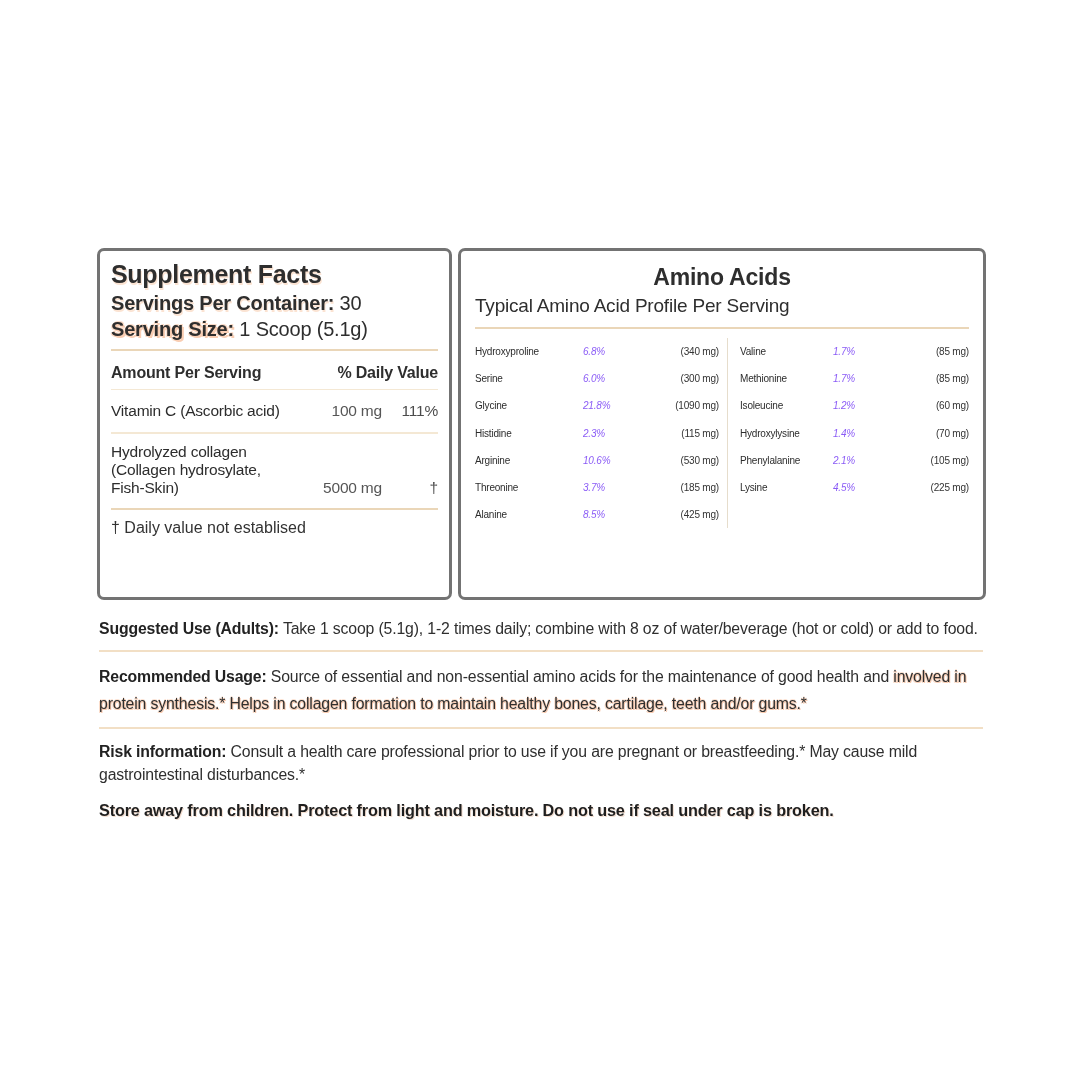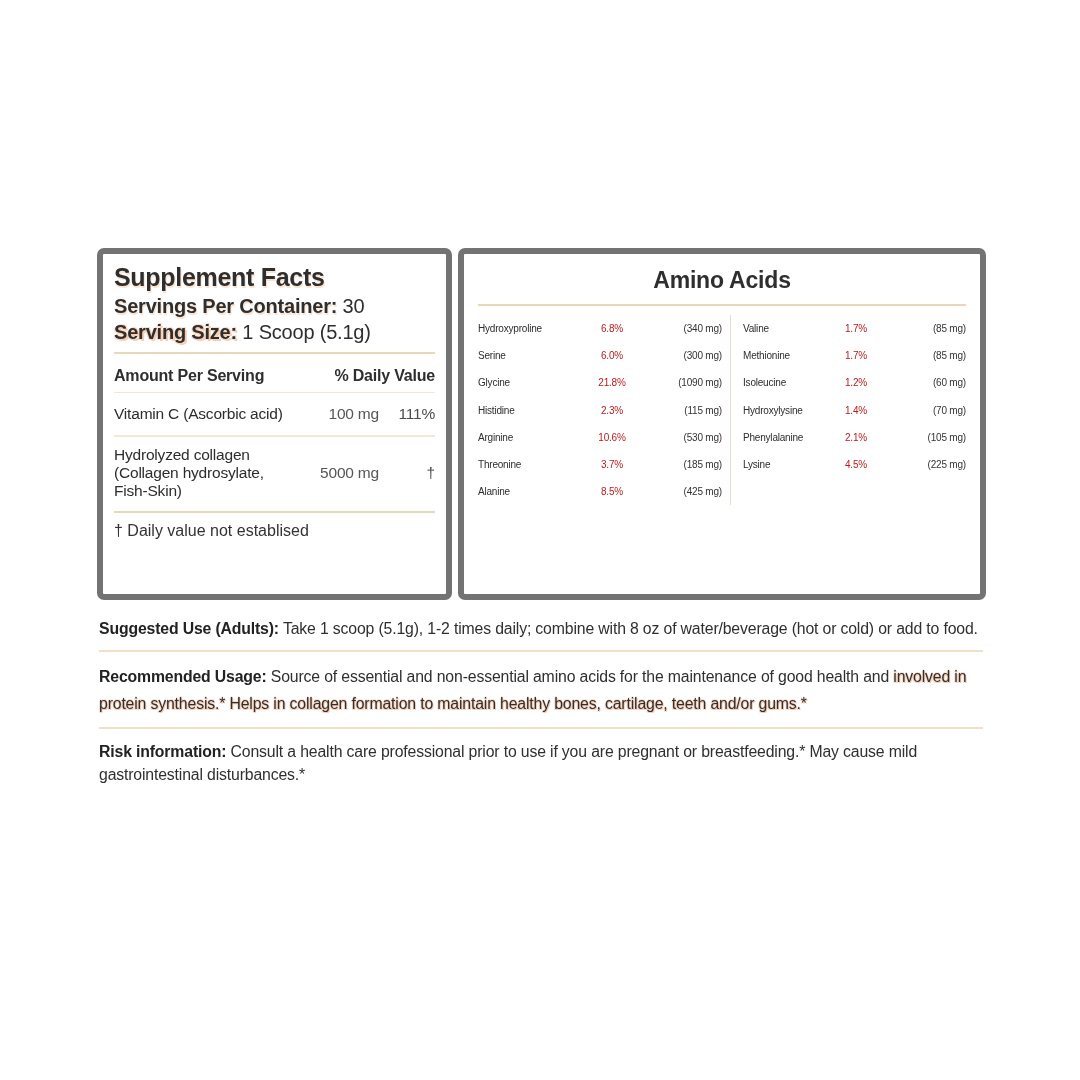--- a/index.html
+++ b/index.html
@@ -4,55 +4,55 @@
 <style>
   html,body { margin:0; padding:0; background:#ffffff; }
   .page {
     position:relative; width:1080px; height:1080px; background:#ffffff;
     font-family:"Liberation Sans", sans-serif; color:#2e2e2e;
     overflow:hidden;
   }
   
   .panels { position:absolute; left:97px; top:248px; display:flex; gap:6px; }
   .panel {
-    box-sizing:border-box; border:6px solid #737373; border-radius:7px;
+    box-sizing:border-box; border:3px solid #737373; border-radius:7px;
     background:#ffffff; height:352px;
   }
   .panel-left  { width:355px; padding:9px 11px 0 11px; }
   .panel-right { width:528px; padding:13px 14px 0 14px; }
 
   .sf-title { font-size:25px; font-weight:bold; letter-spacing:-0.3px; margin:0;
               text-shadow:1px 2px 0 #fbe3d2; }
   .sf-line  { font-size:20px; margin-top:3px; letter-spacing:-0.2px; }
   .sf-line b { text-shadow:1px 2px 0 #fbe3d2; }
   .sf-line .halo { text-shadow:2px 2px 0 #f9cdb2, -1px 1px 0 #fbdcc8, 1px -1px 0 #fbdcc8; }
 
   .divider      { border:0; border-top:2px solid #ead6b8; margin:8px 0 0 0; }
   .divider-thin { border:0; border-top:1.5px solid #f4e8d4; margin:0; }
 
   .sf-head { display:flex; font-size:16px; font-weight:bold; padding:13px 0 7px 0; letter-spacing:-0.2px; }
   .sf-head .c1 { flex:1; }
-  .sf-row  { display:flex; align-items:center; font-size:15.5px; letter-spacing:-0.2px; }
+  .sf-row  { display:flex; align-items:flex-end; font-size:15.5px; letter-spacing:-0.2px; }
   .sf-row .c1 { flex:1; color:#2d2d2d; }
   .sf-row .c2 { width:92px; text-align:right; color:#565656; }
   .sf-row .c3 { width:56px; text-align:right; color:#4c4c4c; }
   .row-pad  { padding:12px 0; }
   .row-pad2 { padding:9px 0; }
   .nowrap { white-space:nowrap; }
   .sf-foot { font-size:16px; padding:9px 0; color:#333; }
 
   .aa-title { font-size:23px; font-weight:bold; letter-spacing:-0.2px; margin:0;text-align:center; }
   .aa-sub   { font-size:19px; margin-top:4px; letter-spacing:-0.2px; }
   .aa-cols  { display:flex; padding-top:9px; }
   .aa-col-l { width:252px; padding-right:8px; box-sizing:border-box; }
   .aa-vr    { width:0; border-left:1px solid #e6ddcc; }
   .aa-col-r { flex:1; padding-left:12px; }
   .aa-row   { display:flex; align-items:center; height:27.2px; font-size:10px; letter-spacing:-0.2px; }
   .aa-row .n { flex:1; color:#2d2d2d; }
-  .aa-row .p { width:52px; text-align:center; color:#b91c1c; }
+  .aa-row .p { width:52px; text-align:left; color:#8b5cf6;font-style:italic; }
   .aa-row .m { width:84px; text-align:right; color:#333; }
 
   
   .sections { position:absolute; left:99px; top:617px; width:884px; }
   .para { font-size:15.8px; line-height:23px; margin:0; letter-spacing:-0.15px; color:#2f2f2f; }
   .para b { color:#222; }
   .sec-div { border:0; border-top:2px solid #f2dfc5; margin:10px 0 11px 0; }
   .reco { line-height:27px; }
   .halo-line { text-shadow:1px 1px 0 #f8c9ae, -1px 1px 0 #fadcc9, 0 -1px 0 #fbe2d3; }
   .risk { margin-top:2px; }
@@ -93,20 +93,21 @@
         <span class="c2">5000 mg</span>
         <span class="c3">†</span>
       </div>
 
       <hr class="divider" style="margin-top:2px;">
       <div class="sf-foot">† Daily value not establised</div>
     </section>
 
     <section class="panel panel-right">
       <h2 class="aa-title">Amino Acids</h2>
+      <div class="aa-sub">Typical Amino Acid Profile Per Serving</div>
       <hr class="divider" style="margin-top:10px;">
 
       <div class="aa-cols">
         <div class="aa-col-l">
           <div class="aa-row">
               <span class="n">Hydroxyproline</span>
               <span class="p">6.8%</span>
               <span class="m">(340 mg)</span>
             </div>
           <div class="aa-row">
@@ -182,15 +183,16 @@
     <p class="para"><b>Suggested Use (Adults):</b><span> Take 1 scoop (5.1g), 1-2 times daily; combine with 8 oz of water/beverage (hot or cold) or add to food.</span></p>
 
     <hr class="sec-div">
 
     <p class="para reco"><b>Recommended Usage:</b><span> Source of essential and non-essential amino acids for the maintenance of good health and </span><span class="halo-line">involved in protein synthesis.* Helps in collagen formation to maintain healthy bones, cartilage, teeth and/or gums.*</span></p>
 
     <hr class="sec-div">
 
     <p class="para risk"><b>Risk information:</b><span> Consult a health care professional prior to use if you are pregnant or breastfeeding.* May cause mild gastrointestinal disturbances.*</span></p>
 
+    <p class="para storage">Store away from children. Protect from light and moisture. Do not use if seal under cap is broken.</p>
   </div>
 
 </div>
 
 </body></html>

